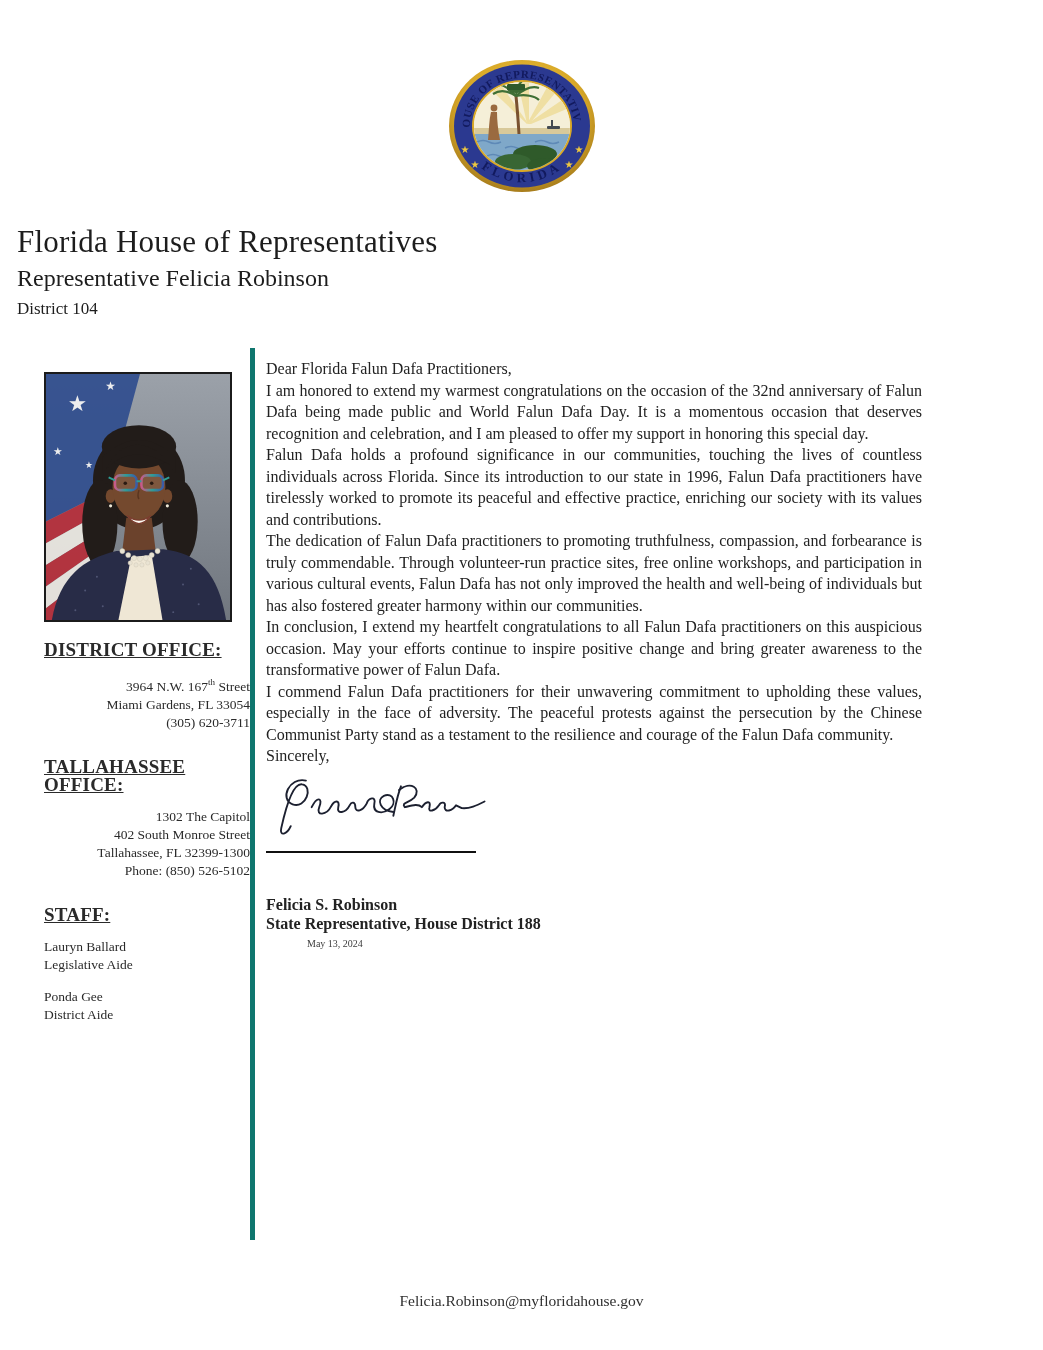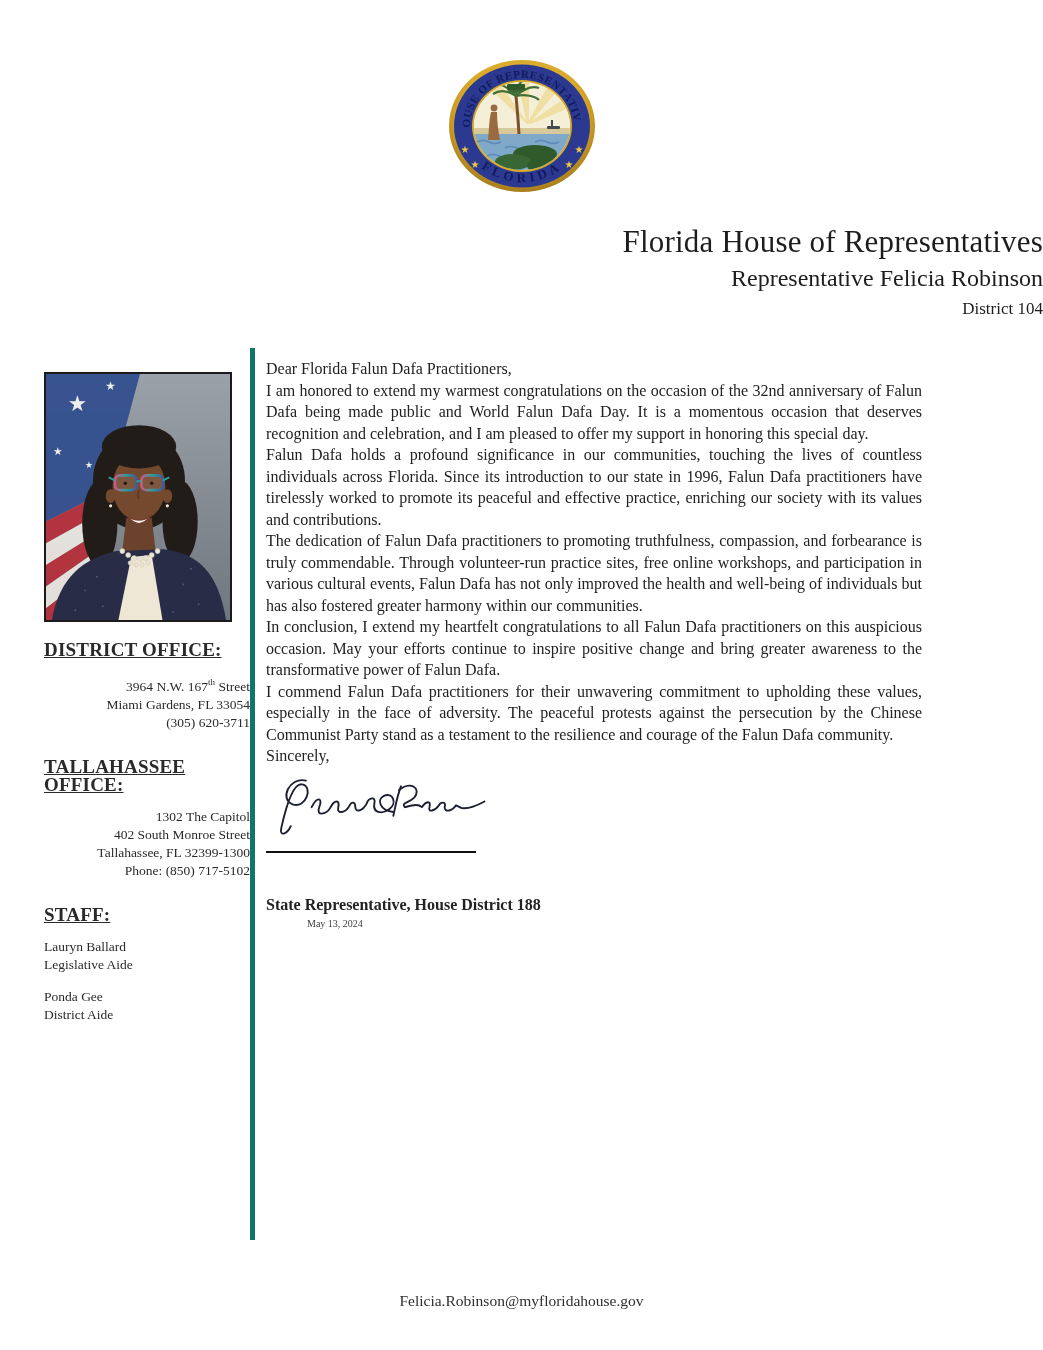--- a/index.html
+++ b/index.html
@@ -2,21 +2,21 @@
 <html><head>
 <meta charset="utf-8">
 <style>
   html,body{margin:0;padding:0;background:#e8e8e8;}
   .page{
     position:relative;width:1043px;height:1350px;margin:0 auto;background:#ffffff;
     font-family:"Liberation Serif", serif;color:#1d1d1d;overflow:hidden;
   }
   
   .seal-wrap{position:absolute;top:56px;left:0;right:0;display:flex;justify-content:center;}
-  .titles{position:absolute;top:224px;left:17px;right:0;text-align:right;line-height:1.15;}
+  .titles{position:absolute;top:224px;left:17px;right:0;text-align:left;line-height:1.15;}
   .title-main{font-size:31px;font-weight:400;letter-spacing:.2px;}
   .title-sub{font-size:24px;margin-top:5px;}
   .title-district{font-size:17px;margin-top:7px;}
   
   .content{position:absolute;top:348px;left:44px;width:878px;display:flex;}
   .sidebar{width:206px;padding-top:24px;font-size:13.5px;line-height:18px;color:#2a2a2a;}
   .portrait{width:188px;height:250px;border:2px solid #1b1b1b;box-sizing:border-box;display:block;}
   .side-section{margin-top:19px;}
   .side-section + .side-section{margin-top:26px;}
   .side-heading{font-weight:bold;text-decoration:underline;font-size:19px;margin-bottom:14px;letter-spacing:.2px;}
@@ -229,21 +229,21 @@
           <div>(305) 620-3711</div>
         </div>
       </div>
 
       <div class="side-section">
         <div class="side-heading">TALLAHASSEE OFFICE:</div>
         <div class="side-lines">
           <div>1302 The Capitol</div>
           <div>402 South Monroe Street</div>
           <div>Tallahassee, FL 32399-1300</div>
-          <div>Phone: (850) 717-5102</div>
+          <div>Phone: (850) 526-5102</div>
         </div>
       </div>
 
       <div class="side-section">
         <div class="side-heading">STAFF:</div>
         <div class="staff-member">
           <div>Lauryn Ballard</div>
           <div>Legislative Aide</div>
         </div>
         <div class="staff-member">
@@ -270,20 +270,21 @@
               <path d="M 36,8 C 18,4 8,28 22,33 C 36,38 44,14 32,12 C 22,10 14,40 10,58 C 8,67 16,65 20,56"></path>
               <path d="M 42,36 C 48,24 54,26 50,36 C 46,46 58,44 62,36 C 66,28 72,28 70,36 C 68,44 78,42 82,34 C 84,30 88,30 88,36 C 88,42 96,40 100,32 C 102,26 110,24 108,32 C 106,42 116,44 124,38 C 132,32 128,20 118,24 C 110,28 114,40 128,41"></path>
               <path d="M 136,14 C 132,24 130,36 128,45"></path>
               <path d="M 134,18 C 146,8 158,16 150,26 C 144,32 136,31 140,36 C 148,34 154,32 158,36 C 162,30 168,28 166,36 C 164,42 172,40 176,34 C 178,30 184,30 182,36 C 182,42 190,40 194,34 L 200,37 C 208,38 216,34 224,30"></path>
             </g>
           </svg>
           <div class="signature-rule"></div>
         </div>
 
         <div class="signer">
+          <div class="signer-name">Felicia S. Robinson</div>
           <div class="signer-title">State Representative, House District 188</div>
           <div class="letter-date">May 13, 2024</div>
         </div>
       </div>
     </div>
   </div>
 
   <div class="footer">
     <span>Felicia.Robinson@myfloridahouse.gov</span>
   </div>

